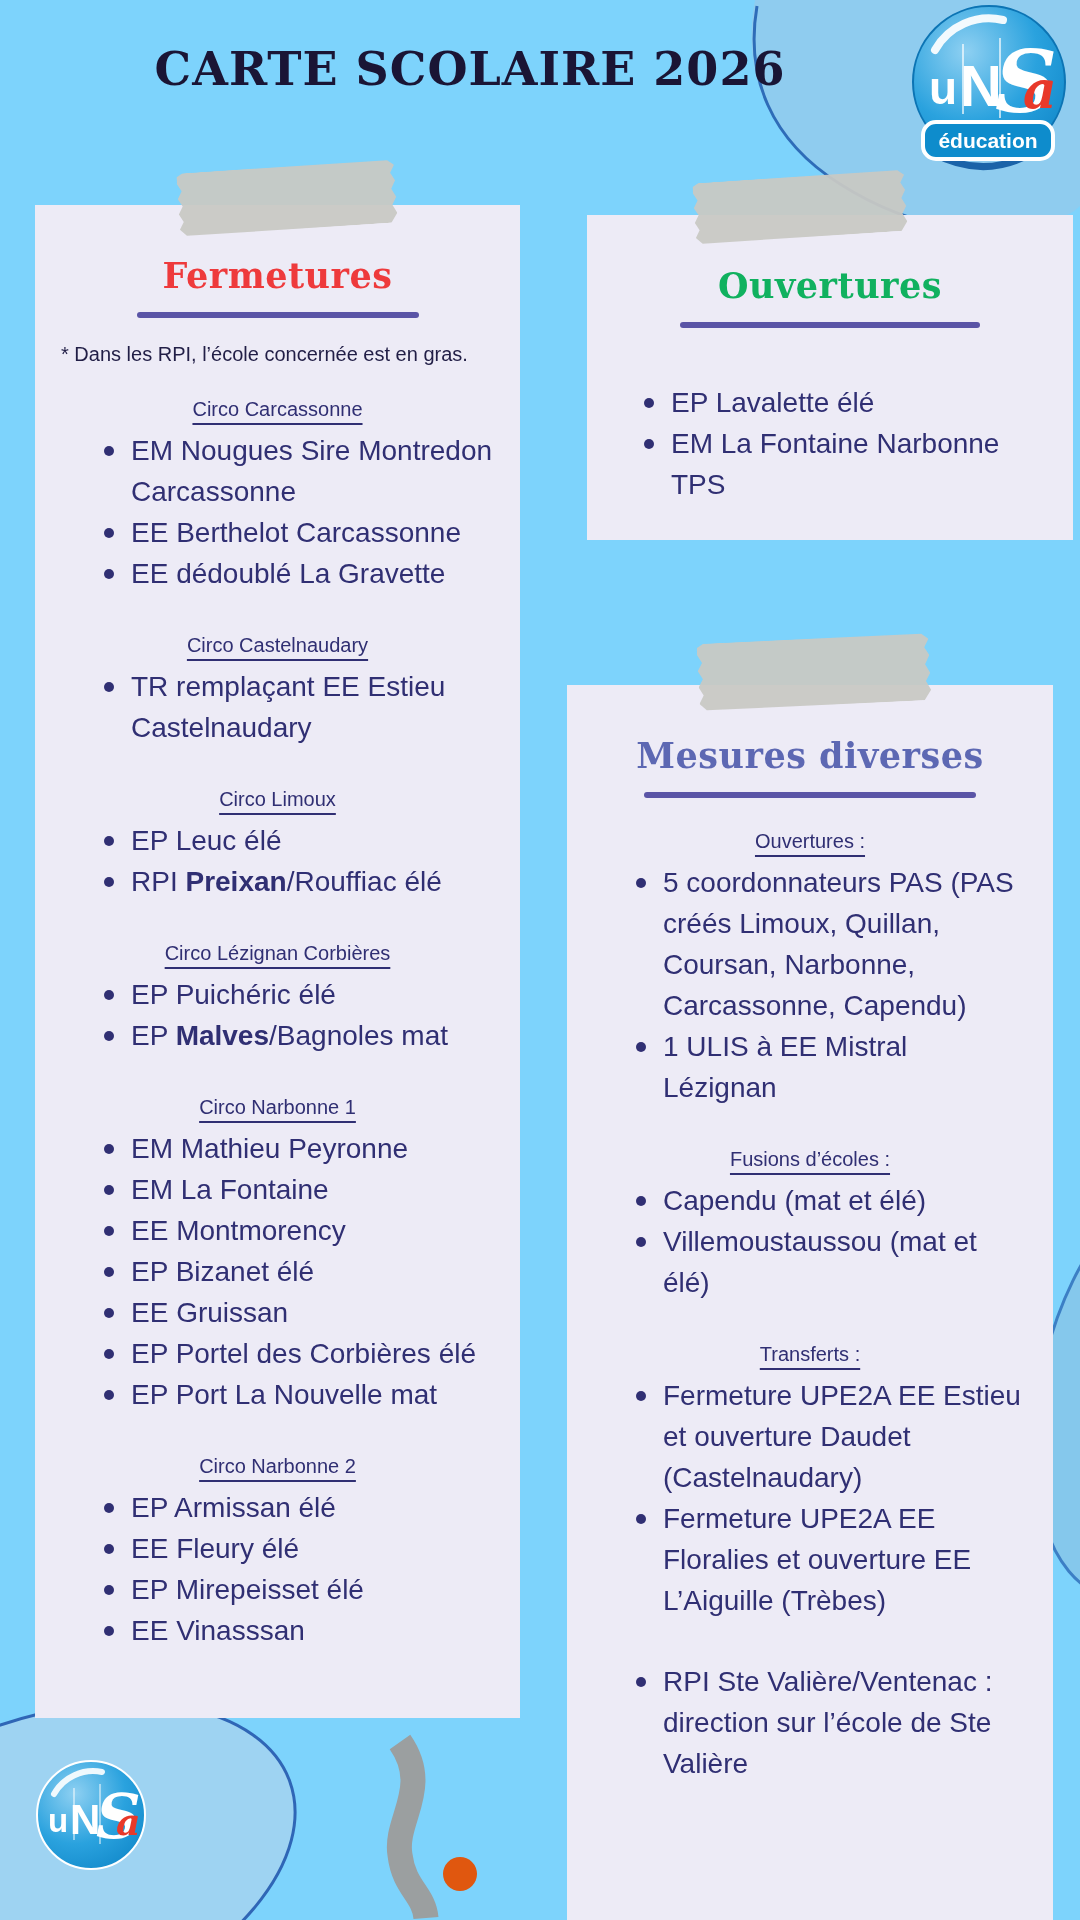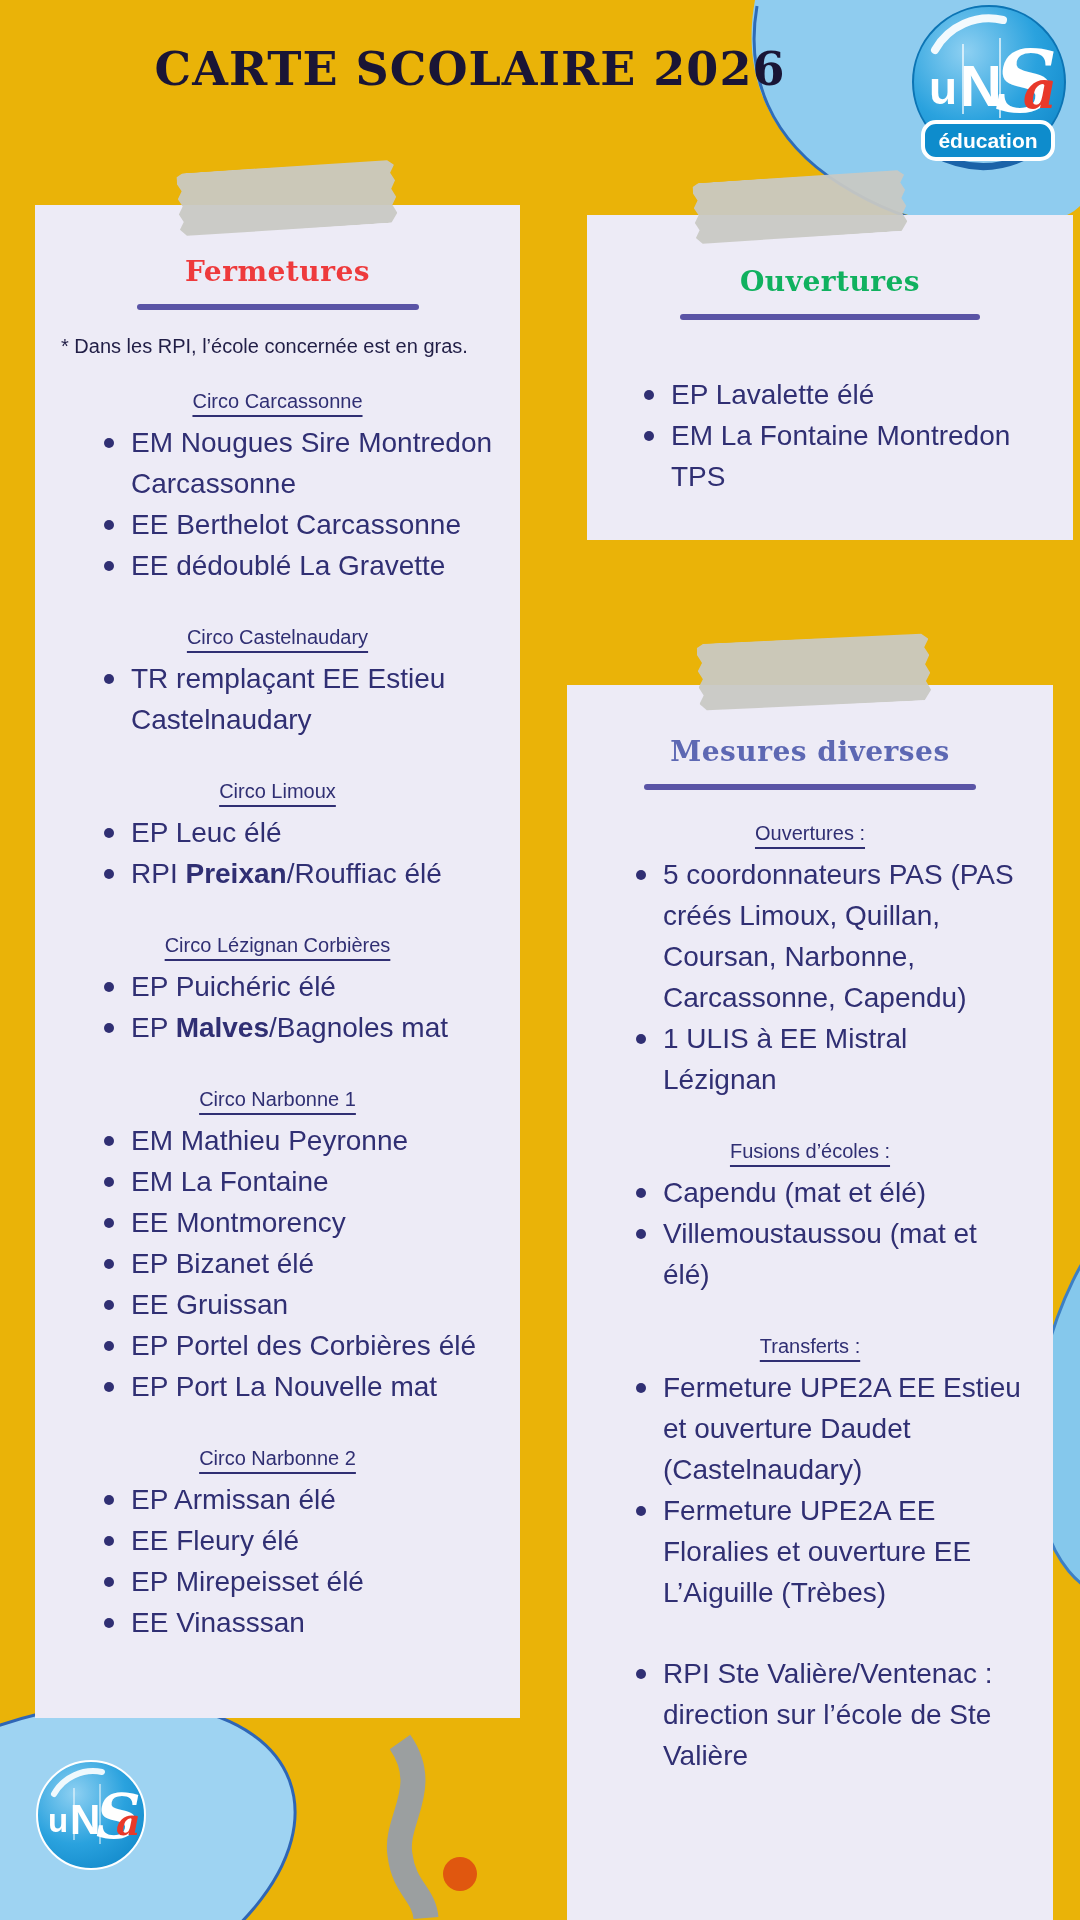--- a/index.html
+++ b/index.html
@@ -1,27 +1,27 @@
 <!DOCTYPE html>
 <html><head>
 <meta charset="utf-8">
 <style>
   html,body{margin:0;padding:0;}
-  .page{position:relative;width:1080px;height:1920px;background:#eab308;overflow:hidden;
+  .page{position:relative;width:1080px;height:1920px;background:#7dd3fc;overflow:hidden;
         font-family:"Liberation Sans",sans-serif;}
   .deco{position:absolute;left:0;top:0;z-index:0;}
   .title{position:absolute;top:42px;left:0;width:940px;margin:0;text-align:center;
          font-family:"DejaVu Serif",serif;font-weight:700;font-size:46px;color:#1a1535;
          letter-spacing:1px;z-index:2;}
   .panel{position:absolute;background:#edebf6;box-sizing:border-box;z-index:1;}
   .panel-fermetures{left:35px;top:205px;width:485px;height:1513px;padding:0 26px;}
   .panel-ouvertures{left:587px;top:215px;width:486px;height:325px;padding:0 26px;}
   .panel-mesures{left:567px;top:685px;width:486px;height:1338px;padding:0 26px;}
   .panel-heading{margin:50px 0 0;text-align:center;font-family:"DejaVu Serif",serif;
-                 font-size:28px;font-weight:700;letter-spacing:.5px;}
+                 font-size:35px;font-weight:700;letter-spacing:.5px;}
   .rule{height:6px;border-radius:3px;margin:16px auto 0;}
   .panel-fermetures .rule{width:282px;}
   .panel-ouvertures .rule{width:300px;}
   .panel-mesures .rule{width:332px;}
   .note{margin:25px 0 0;font-size:20px;color:#211e46;}
   .sections{margin-top:32px;}
   .section{margin-bottom:40px;}
   .section-heading{margin:0 0 9px;font-size:20px;font-weight:500;color:#302f73;
                    text-decoration:underline;text-underline-offset:7px;text-decoration-thickness:2px;text-align:center;}
   .items{list-style:none;margin:0;padding:0 0 0 70px;}
@@ -144,21 +144,21 @@
           </ul>
         </div>
       </div>
   </section>
 
   <section class="panel panel-ouvertures">
     <h2 class="panel-heading" style="color: rgb(16, 177, 95);">Ouvertures</h2>
     <div class="rule" style="background: rgb(90, 84, 166);"></div>
     <ul class="items" id="ouvertures-list">
         <li class="item">EP Lavalette élé</li>
-        <li class="item">EM La Fontaine Montredon TPS</li>
+        <li class="item">EM La Fontaine Narbonne TPS</li>
       </ul>
   </section>
 
   <section class="panel panel-mesures">
     <h2 class="panel-heading" style="color: rgb(93, 104, 179);">Mesures diverses</h2>
     <div class="rule" style="background: rgb(90, 84, 166);"></div>
     <div class="sections" id="mesures-sections">
         <div class="section">
           <h3 class="section-heading">Ouvertures :</h3>
           <ul class="items">

